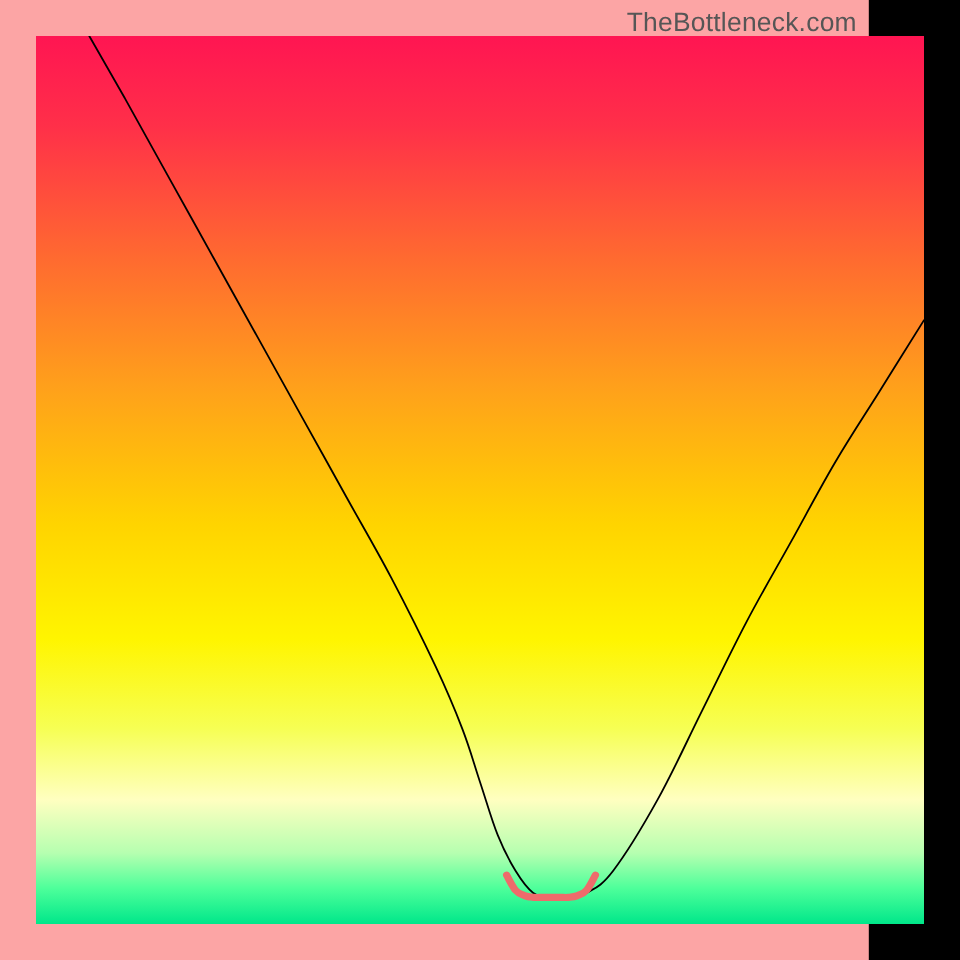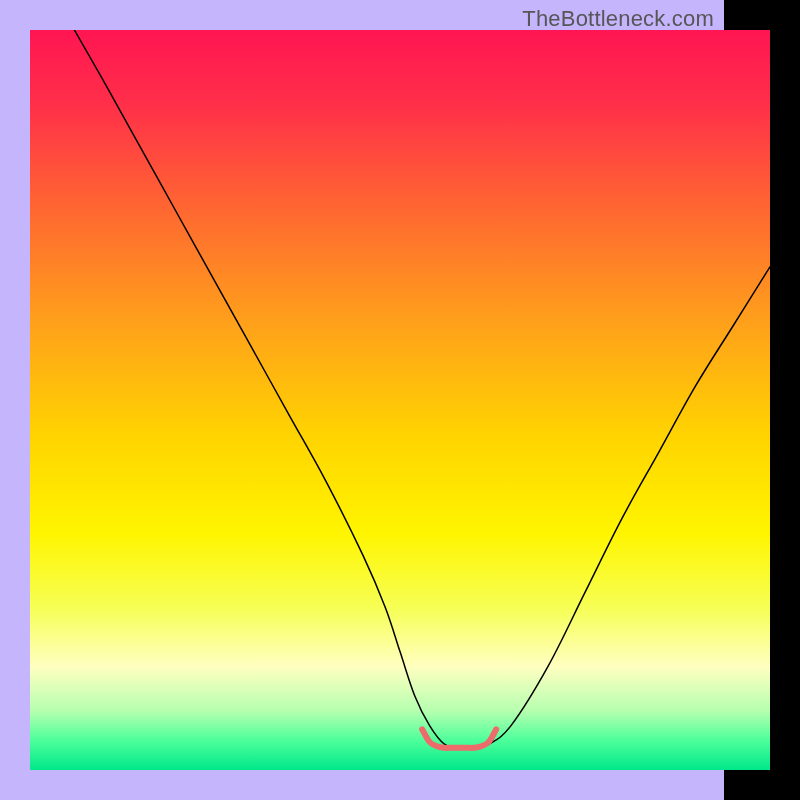--- a/index.html
+++ b/index.html
@@ -1,21 +1,21 @@
 <!DOCTYPE html>
 <html><head>
 <meta charset="utf-8">
 <style>
   * { margin: 0; padding: 0; box-sizing: border-box; }
   html, body { width: 800px; height: 800px; overflow: hidden; background: #000; }
   .frame {
     position: relative;
     width: 724px;
     height: 800px;
-    background: #c4b5fd;
+    background: #fca5a5;
   }
   .plot {
     position: absolute;
     left: 30px;
     top: 30px;
     width: 740px;
     height: 740px;
   }
   .watermark {
     position: absolute;

